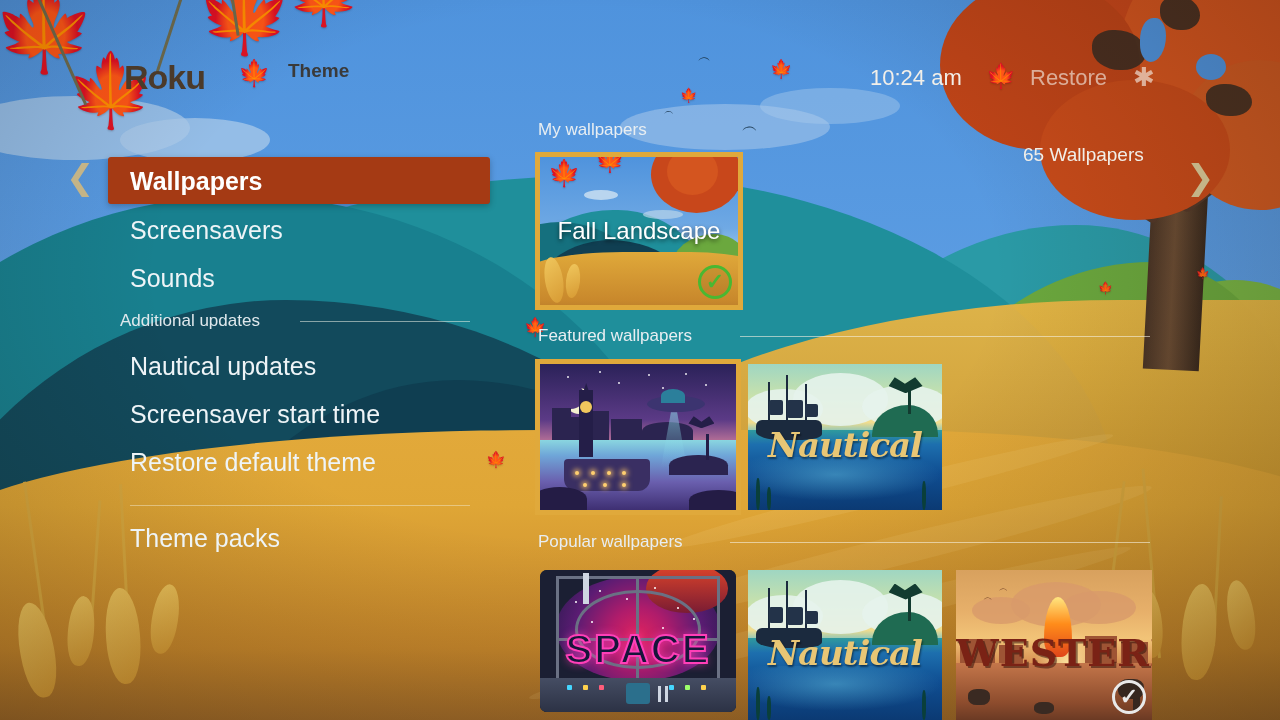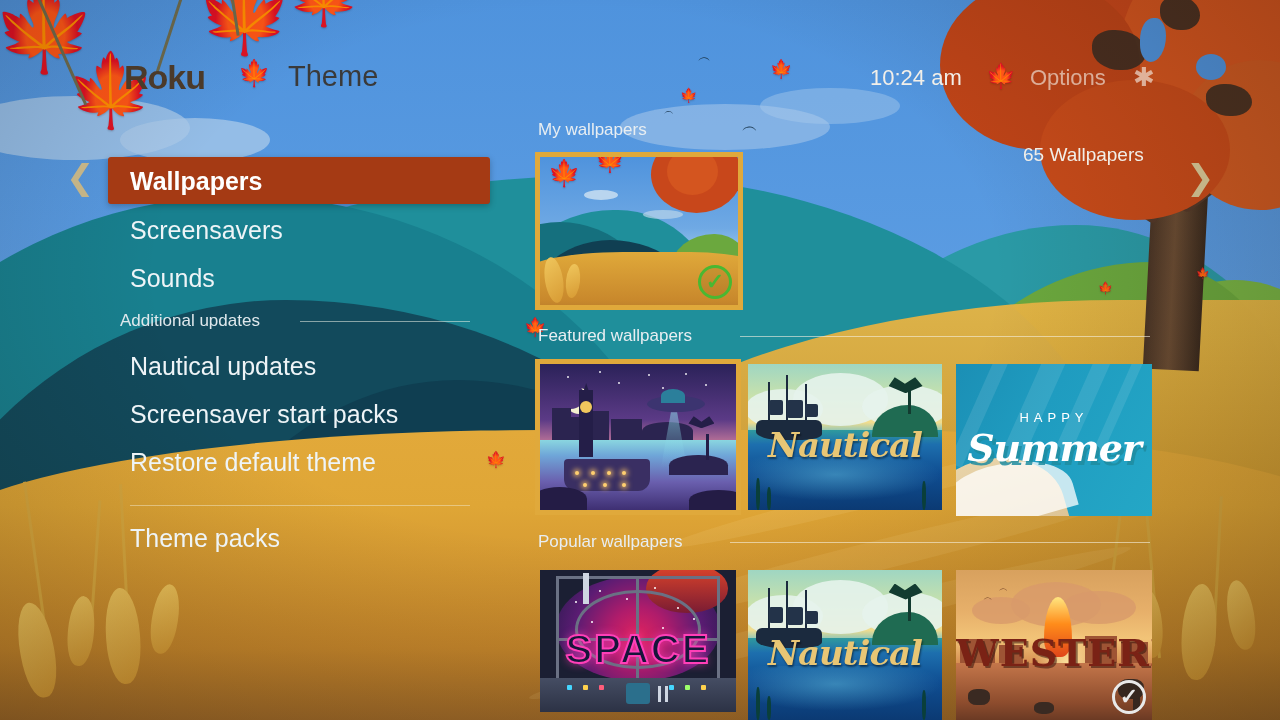--- a/index.html
+++ b/index.html
@@ -71,22 +71,22 @@
 
   
   .leaf { position:absolute; color:#f0ae2b; line-height:1;
           text-shadow:0 1px 2px rgba(0,0,0,.2); user-select:none; }
 
   
   .hdr { position:absolute; left:0; top:8px; width:100%; height:110px; }
   .logo { position:absolute; left:124px; top:50px; font-size:34px; font-weight:bold;
           color:#4b3a2a; letter-spacing:-1px; }
   .hdr-leaf1 { left:238px; top:52px; font-size:26px; }
-  .page-title { position:absolute; left:288px; top:52px; font-size:29px;
-                color:#3a3a3a; font-weight:400; }
+  .page-title { position:absolute; left:288px; top:52px; font-size:19px;
+                color:#3a3a3a; font-weight:700; }
   .clock { position:absolute; left:870px; top:57px; font-size:22px; color:#f2efe9; }
   .hdr-leaf2 { left:986px; top:56px; font-size:24px; }
   .options { position:absolute; left:1030px; top:57px; font-size:22px;
              color:rgba(245,240,232,.62); }
   .opt-star { position:absolute; left:1133px; top:54px; font-size:26px;
               color:rgba(245,240,232,.62); }
   .chev { position:absolute; font-size:34px; color:#c4b487; line-height:1;
           font-family:"DejaVu Sans", sans-serif; }
   .chev.left { left:66px; top:160px; }
   .chev.right { left:1186px; top:160px; }
@@ -345,39 +345,39 @@
     <div class="vignette"></div>
   </div>
 
   <div class="hdr">
     <div class="logo">Roku</div>
     <div class="leaf hdr-leaf1">🍁</div>
     <div class="page-title">Theme</div>
 
     <div class="clock">10:24  am</div>
     <div class="leaf hdr-leaf2">🍁</div>
-    <div class="options">Options</div>
+    <div class="options">Restore</div>
     <div class="opt-star">✱</div>
   </div>
 
   <div class="chev left">❮</div>
   <div class="chev right">❯</div>
 
   <div>
     <div class="nav-sel"></div>
     <div class="nav-sel-label">Wallpapers</div>
 
     <div class="nav-item" style="top:216px;">Screensavers</div>
     <div class="nav-item" style="top:264px;">Sounds</div>
 
     <div class="section-head" style="top:311px;">Additional updates</div>
     <div class="hr-line" style="left:300px;top:321px;width:170px;"></div>
 
     <div class="nav-item" style="top:352px;">Nautical updates</div>
-    <div class="nav-item" style="top:400px;">Screensaver start packs</div>
+    <div class="nav-item" style="top:400px;">Screensaver start time</div>
     <div class="nav-item" style="top:448px;">Restore default theme</div>
 
     <div class="hr-line" style="left:130px;top:505px;width:340px;background:rgba(240,230,200,.5);"></div>
 
     <div class="nav-item" style="top:524px;">Theme packs</div>
   </div>
 
   <div class="content">
 
     <div class="row-label" style="left:538px;top:120px;">My wallpapers</div>
@@ -394,20 +394,21 @@
         <div class="fl"></div>
         <div style="position:absolute;left:22%;top:22%;width:34px;height:10px;background:#cfe2f2;border-radius:50%;opacity:.8;"></div>
         <div style="position:absolute;left:52%;top:36%;width:40px;height:9px;background:#b9d4ea;border-radius:50%;opacity:.7;"></div>
         <div class="leaf" style="left:4%;top:2%;font-size:26px;">🍁</div>
         <div class="leaf" style="left:28%;top:-6%;font-size:24px;">🍁</div>
         <div style="position:absolute;left:0;bottom:0;width:30%;height:34%;">
           <div style="position:absolute;left:8%;bottom:4%;width:18px;height:46px;border-radius:50%;background:linear-gradient(150deg,#f0c75d,#d79a33);transform:rotate(-9deg);"></div>
           <div style="position:absolute;left:44%;bottom:14%;width:14px;height:34px;border-radius:50%;background:linear-gradient(150deg,#f0c75d,#d79a33);transform:rotate(6deg);"></div>
         </div>
       </div>
+      <div class="card-title">Fall Landscape</div>
       <div class="check">✓</div>
     </div>
 
     <div class="leaf" style="left:524px;top:318px;font-size:18px;color:#e8b93c;">🍁</div>
     <div class="row-label" style="left:538px;top:326px;">Featured wallpapers</div>
     <div class="hr-line" style="left:740px;top:336px;width:410px;background:rgba(245,240,225,.6);"></div>
 
     <div class="card sel" style="left:540px;top:364px;width:196px;height:146px;">
       <div class="tn-night">
         <div class="water"></div>
@@ -468,37 +469,25 @@
           <div class="sail" style="left:74%;bottom:40%;width:20%;height:22%"></div>
           <div class="hull"></div>
         </div>
         <div class="weed" style="left:4%;height:22%"></div>
         <div class="weed" style="left:10%;height:16%"></div>
         <div class="weed" style="right:8%;height:20%"></div>
         <div class="script">Nautical</div>
       </div>
     </div>
 
-    <div class="card" style="left:956px;top:364px;width:196px;height:152px;">
-      <div class="tn-sum">
-        <div class="ray" style="left:10%;top:-20%;width:14px;height:90%"></div>
-        <div class="ray" style="left:36%;top:-25%;width:22px;height:95%"></div>
-        <div class="ray" style="left:62%;top:-20%;width:16px;height:85%"></div>
-        <div class="ray" style="left:82%;top:-18%;width:10px;height:80%"></div>
-        <div class="sand"></div>
-          <div class="foam"></div>
-        <div class="happy">HAPPY</div>
-        <div class="summer">Summer</div>
-      </div>
-    </div>
 
     <div class="row-label" style="left:538px;top:532px;">Popular wallpapers</div>
     <div class="hr-line" style="left:730px;top:542px;width:420px;background:rgba(245,240,225,.6);"></div>
 
-    <div class="card" style="left:540px;top:570px;width:196px;height:142px;">
+    <div class="card" style="left:540px;top:570px;width:196px;height:142px;border-radius:7px;">
       <div class="tn-space">
         <div class="window"></div>
         <div class="planet"></div>
         <div class="st" style="left:18%;top:22%"></div>
           <div class="st" style="left:30%;top:14%"></div>
         <div class="st" style="left:44%;top:20%"></div>
           <div class="st" style="left:58%;top:12%"></div>
         <div class="st" style="left:70%;top:26%"></div>
           <div class="st" style="left:26%;top:36%"></div>
         <div class="st" style="left:62%;top:40%"></div>

